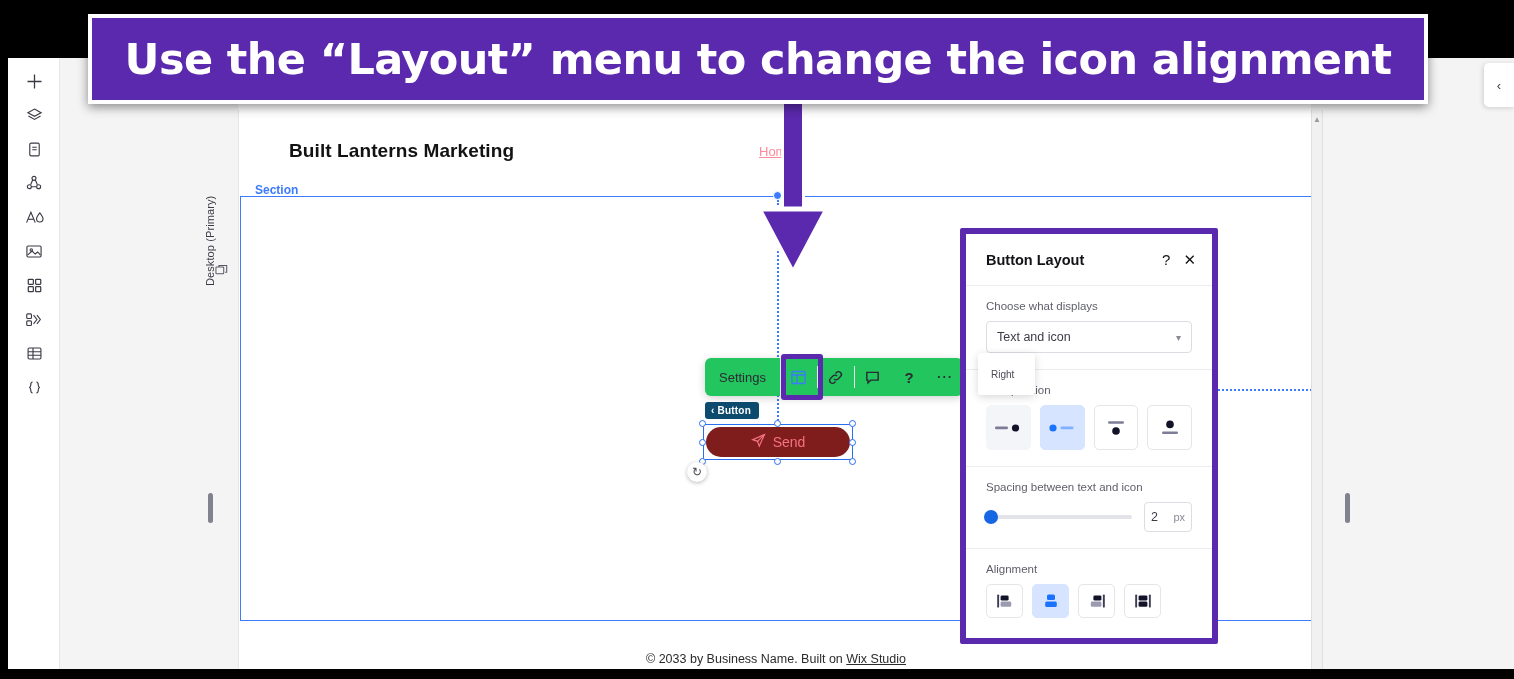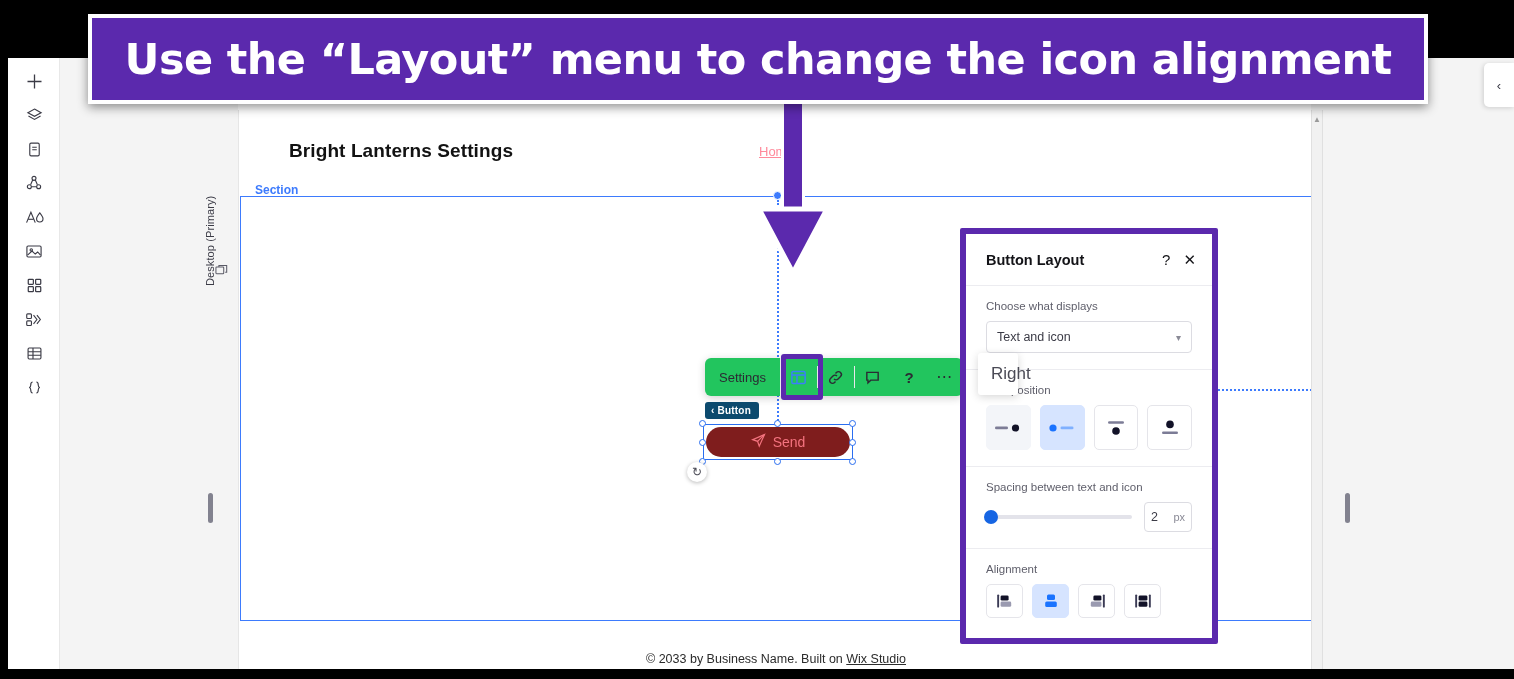--- a/index.html
+++ b/index.html
@@ -272,27 +272,27 @@
     border: 1px solid #dcdce2; border-radius: 4px;
     display: flex; align-items: center; justify-content: space-between;
     padding: 0 6px;
     font-size: 12.5px; color: #3b3b46;
   }
   #num-box .unit { font-size: 11px; color: #8a8a96; }
 
   
   #right-pop {
     position: absolute; left: 978px; top: 353px;
-    width: 40px; height: 42px;
+    width: 57px; height: 42px;
     background: #ffffff;
     box-shadow: 0 2px 8px rgba(0,0,0,.16);
     border-radius: 3px;
     display: flex; align-items: center;
     padding-left: 13px;
-    font-size: 17px; color: #4a4a55;
+    font-size: 10px; color: #4a4a55;
     z-index: 40;
   }
 
   
   #banner {
     position: absolute;
     left: 88px; top: 14px;
     width: 1340px; height: 90px;
     background: #5b29ad;
     border: 4px solid #ffffff;
@@ -420,21 +420,21 @@
       <svg width="13" height="13" viewBox="0 0 14 14" fill="none" stroke="currentColor" stroke-width="1.1">
           <rect x="1" y="3.2" width="8.4" height="7.2" rx=".8"></rect>
           <path d="M4.2 3.2V1.6h8.4v7.2h-1.6"></path>
         </svg>
     </div>
 
     <div class="edge-handle" style="left:200px; top:435px;"></div>
     <div class="edge-handle" style="left:1337px; top:435px;"></div>
 
     <div id="canvas">
-      <div id="site-title">Bright Lanterns Settings</div>
+      <div id="site-title">Built Lanterns Marketing</div>
       <div id="nav-home">Hom</div>
       <div id="section-label">Section</div>
       <div id="section-box"></div>
       <div id="footer-text">
         <span>© 2033 by Business Name. Built on </span><u>Wix Studio</u>
       </div>
     </div>
 
     <div class="sect-dot" style="left:765px; top:133px;"></div>
     <div class="sect-dot" style="left:1304px; top:327px;"></div>

